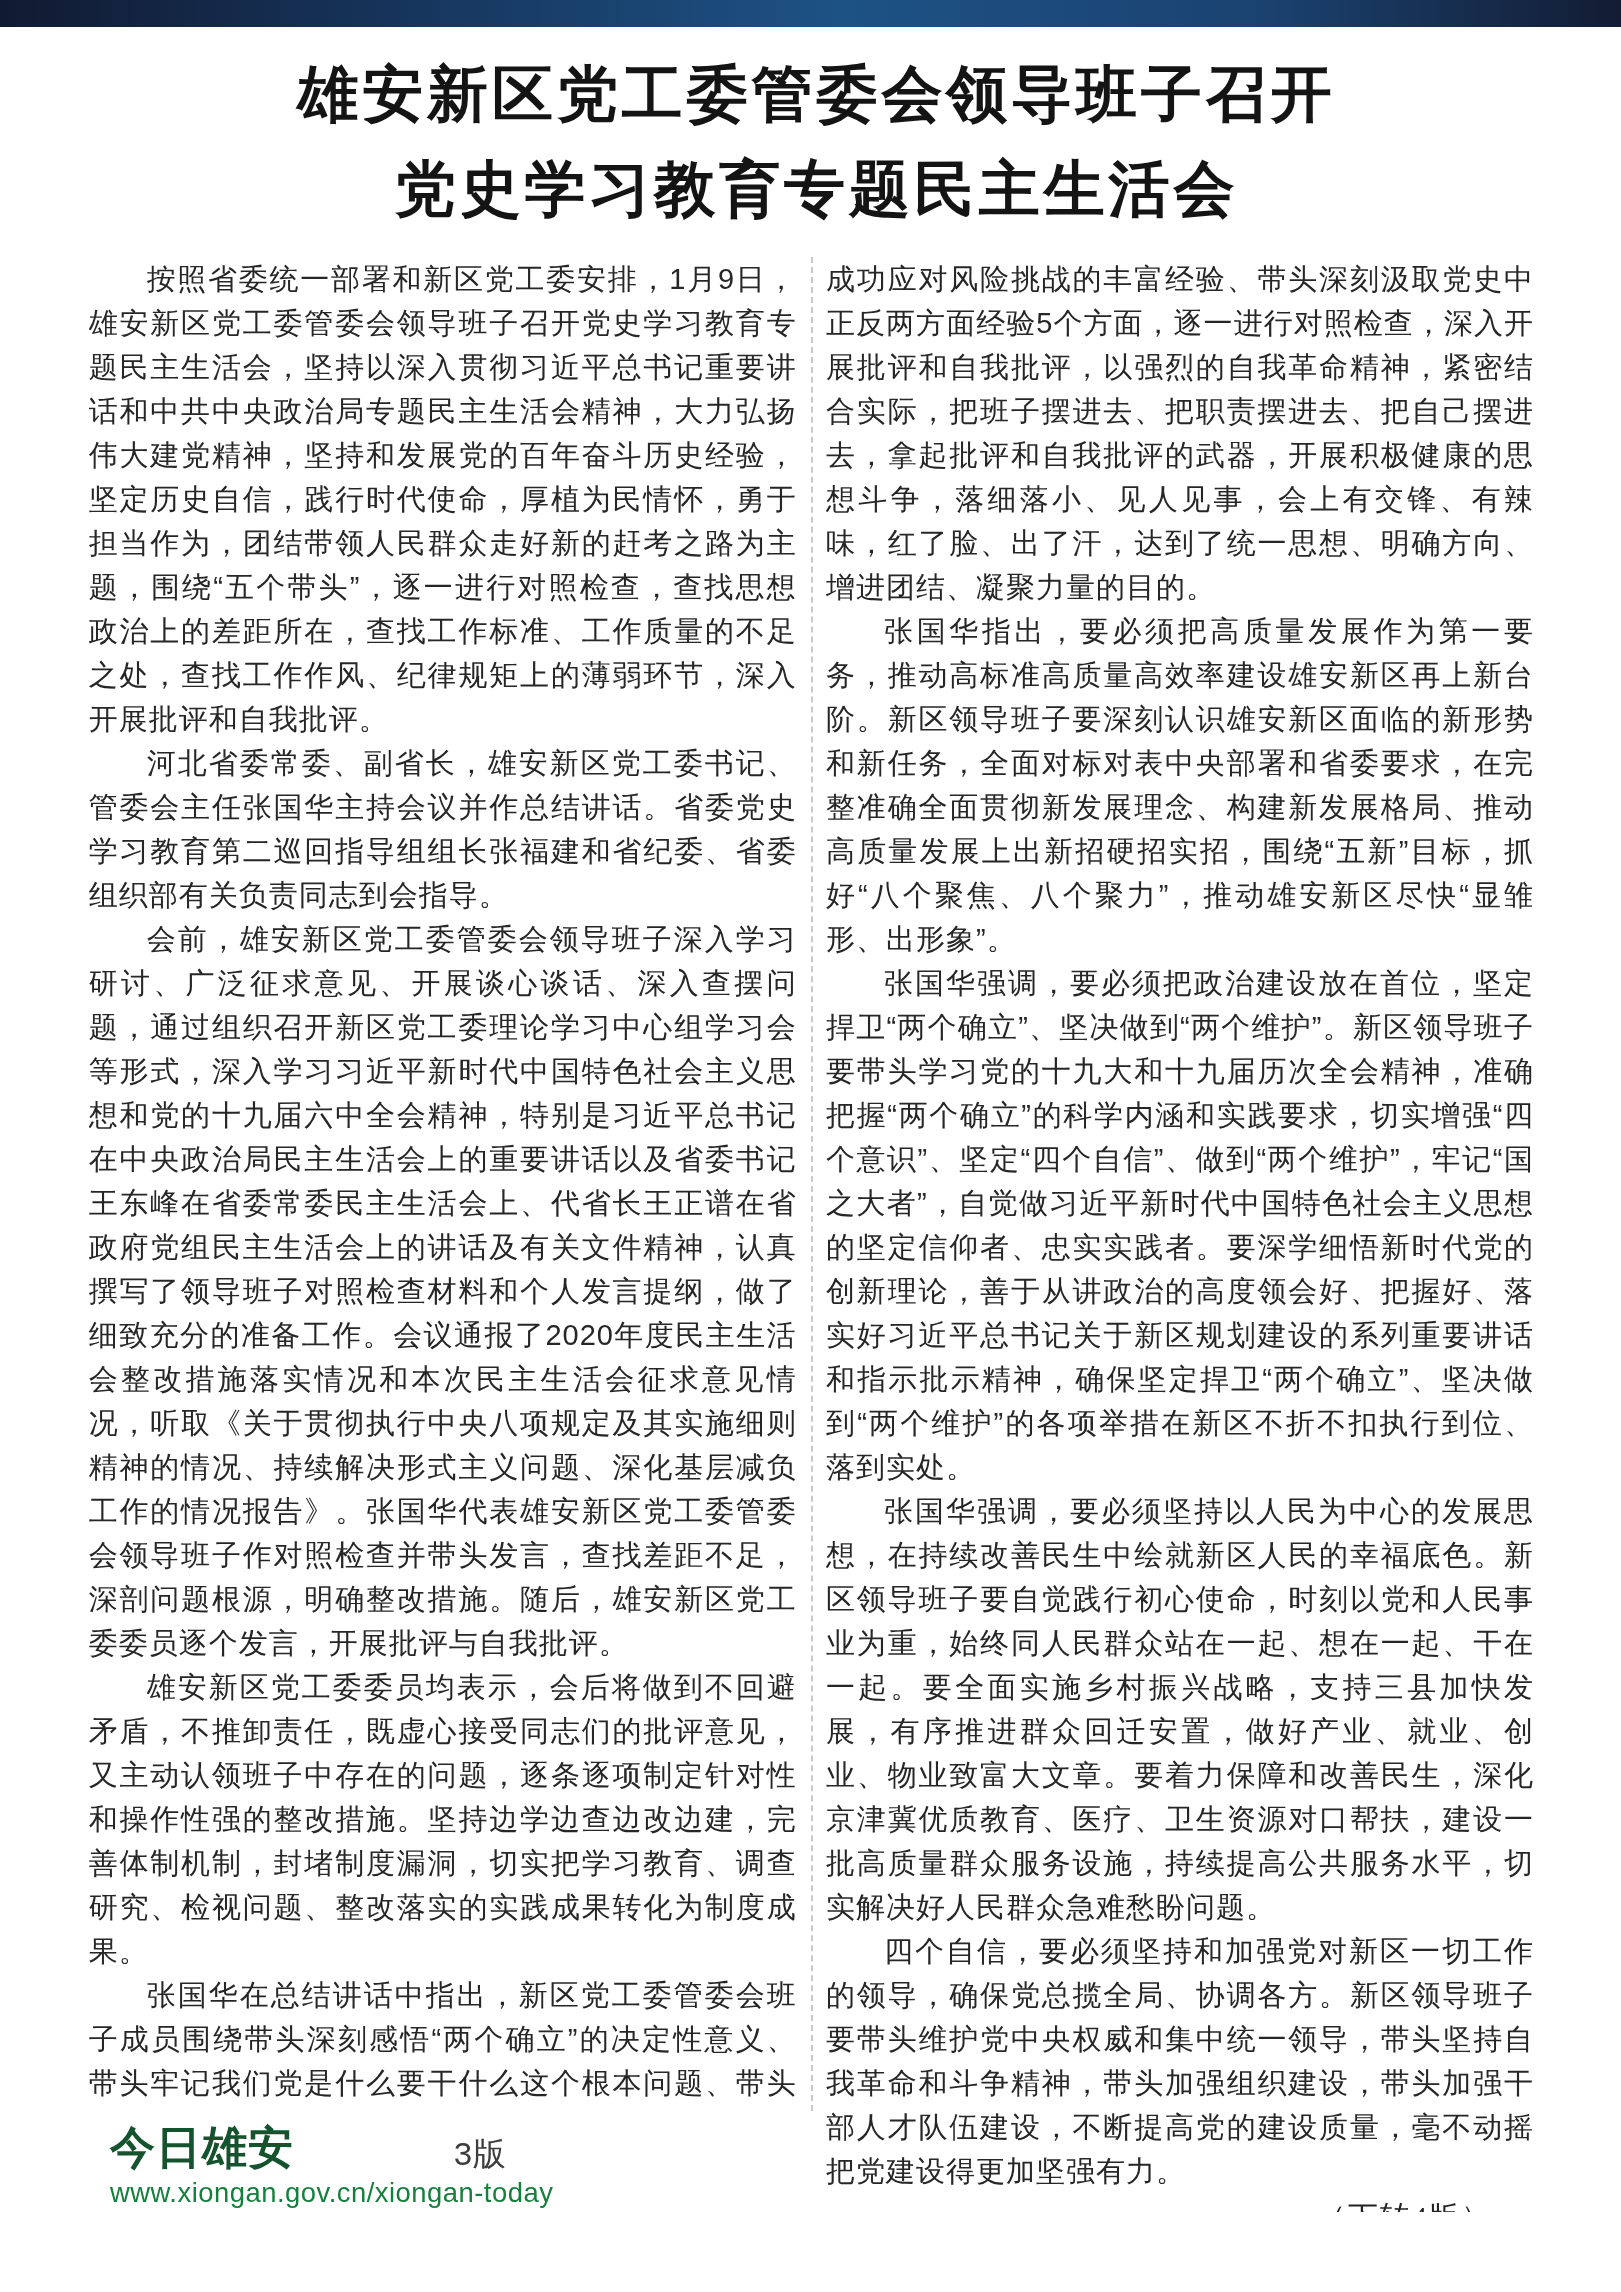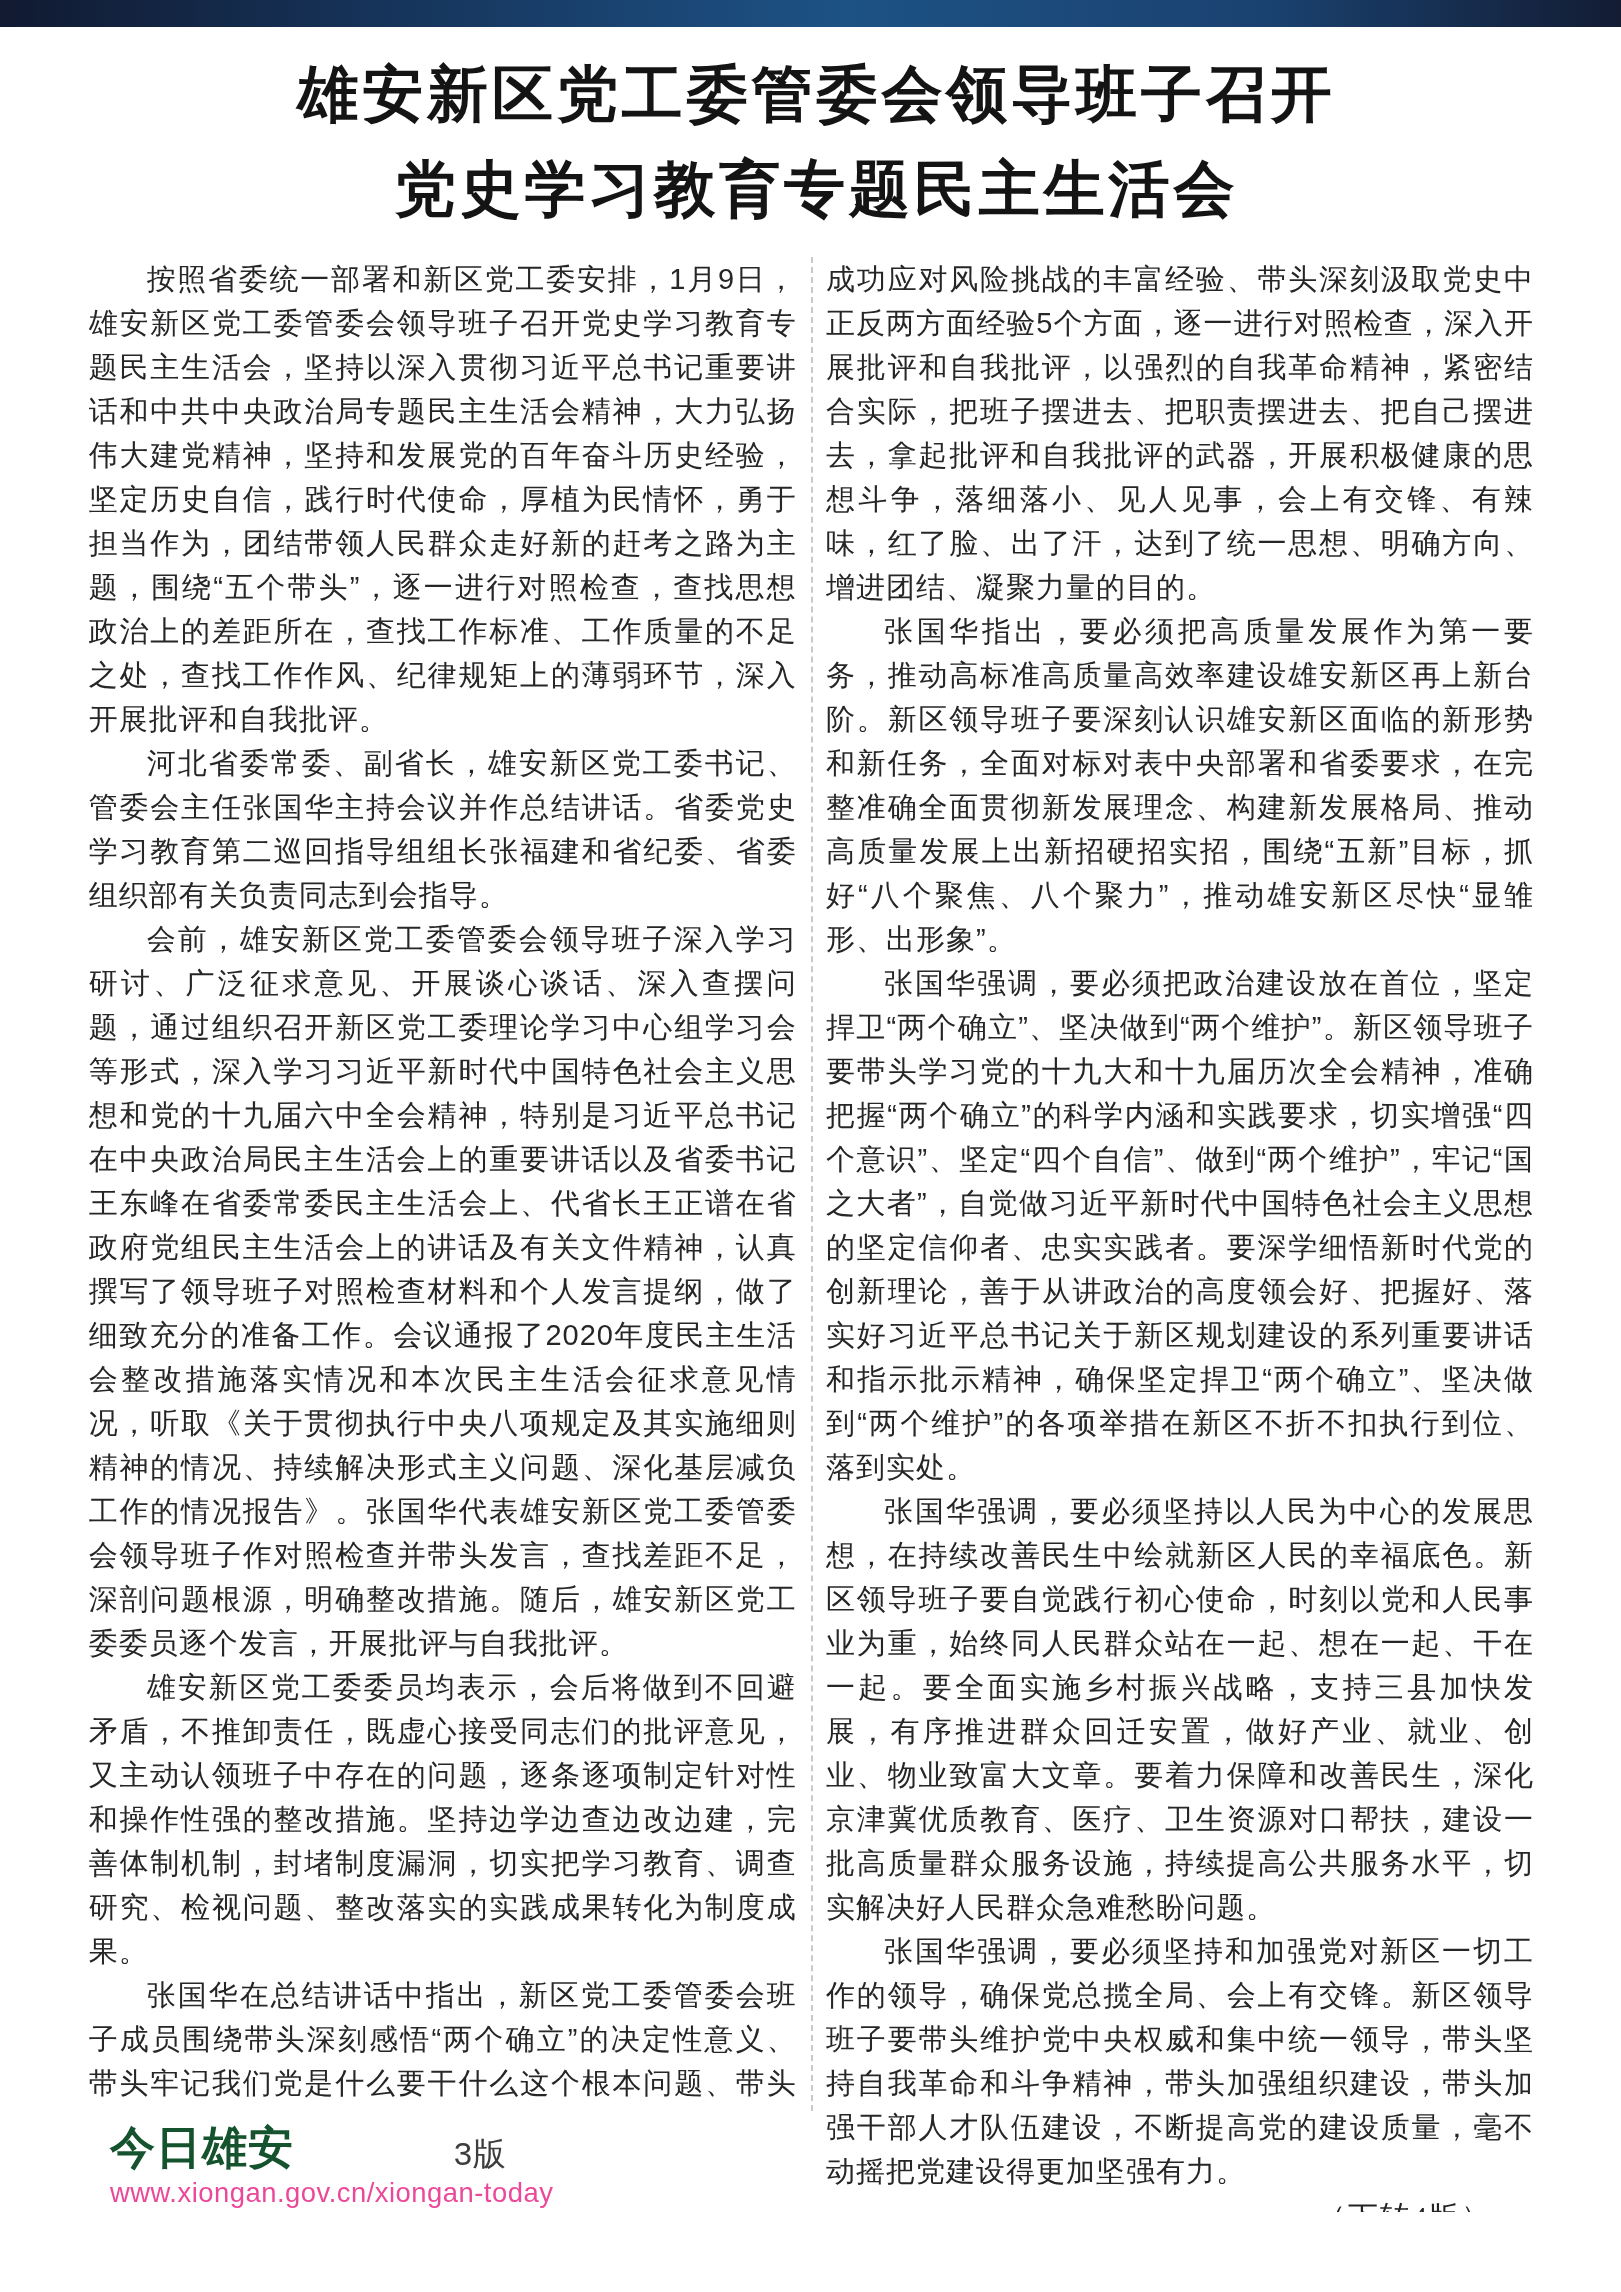--- a/index.html
+++ b/index.html
@@ -89,21 +89,21 @@
     line-height: 43px;
     color: #3d3d3d;
     font-family: Liberation Mono, monospace;
   }
   .site {
     position: absolute;
     left: 110px;
     top: 2177px;
     font-size: 27.4px;
     line-height: 31px;
-    color: #ec4899;
+    color: #15803d;
     letter-spacing: 0.5px;
   }
 </style>
 </head>
 <body>
 
 <div id="page">
 
   <div class="topbar"></div>
 
@@ -122,21 +122,21 @@
       <p class="para indent">张国华在总结讲话中指出，新区党工委管委会班子成员围绕带头深刻感悟“两个确立”的决定性意义、带头牢记我们党是什么要干什么这个根本问题、带头践行以人民为中心的发展思想、带头学习运用党在不同历史时期</p>
     </div>
 
     <div class="divider"></div>
 
     <div class="col col-right">
       <p class="para">成功应对风险挑战的丰富经验、带头深刻汲取党史中正反两方面经验5个方面，逐一进行对照检查，深入开展批评和自我批评，以强烈的自我革命精神，紧密结合实际，把班子摆进去、把职责摆进去、把自己摆进去，拿起批评和自我批评的武器，开展积极健康的思想斗争，落细落小、见人见事，会上有交锋、有辣味，红了脸、出了汗，达到了统一思想、明确方向、增进团结、凝聚力量的目的。</p>
       <p class="para indent">张国华指出，要必须把高质量发展作为第一要务，推动高标准高质量高效率建设雄安新区再上新台阶。新区领导班子要深刻认识雄安新区面临的新形势和新任务，全面对标对表中央部署和省委要求，在完整准确全面贯彻新发展理念、构建新发展格局、推动高质量发展上出新招硬招实招，围绕“五新”目标，抓好“八个聚焦、八个聚力”，推动雄安新区尽快“显雏形、出形象”。</p>
       <p class="para indent">张国华强调，要必须把政治建设放在首位，坚定捍卫“两个确立”、坚决做到“两个维护”。新区领导班子要带头学习党的十九大和十九届历次全会精神，准确把握“两个确立”的科学内涵和实践要求，切实增强“四个意识”、坚定“四个自信”、做到“两个维护”，牢记“国之大者”，自觉做习近平新时代中国特色社会主义思想的坚定信仰者、忠实实践者。要深学细悟新时代党的创新理论，善于从讲政治的高度领会好、把握好、落实好习近平总书记关于新区规划建设的系列重要讲话和指示批示精神，确保坚定捍卫“两个确立”、坚决做到“两个维护”的各项举措在新区不折不扣执行到位、落到实处。</p>
       <p class="para indent">张国华强调，要必须坚持以人民为中心的发展思想，在持续改善民生中绘就新区人民的幸福底色。新区领导班子要自觉践行初心使命，时刻以党和人民事业为重，始终同人民群众站在一起、想在一起、干在一起。要全面实施乡村振兴战略，支持三县加快发展，有序推进群众回迁安置，做好产业、就业、创业、物业致富大文章。要着力保障和改善民生，深化京津冀优质教育、医疗、卫生资源对口帮扶，建设一批高质量群众服务设施，持续提高公共服务水平，切实解决好人民群众急难愁盼问题。</p>
-      <p class="para indent">张国华强调，要必须坚持和加强党对新区一切工作的领导，确保党总揽全局、会上有交锋。新区领导班子要带头维护党中央权威和集中统一领导，带头坚持自我革命和斗争精神，带头加强组织建设，带头加强干部人才队伍建设，不断提高党的建设质量，毫不动摇把党建设得更加坚强有力。</p>
+      <p class="para indent">四个自信，要必须坚持和加强党对新区一切工作的领导，确保党总揽全局、协调各方。新区领导班子要带头维护党中央权威和集中统一领导，带头坚持自我革命和斗争精神，带头加强组织建设，带头加强干部人才队伍建设，不断提高党的建设质量，毫不动摇把党建设得更加坚强有力。</p>
       <p class="continuation">（下转4版）</p>
     </div>
 
   </div>
 
   <div>
     <div class="masthead">今日雄安</div>
     <div class="pageno">3版</div>
     <div class="site">www.xiongan.gov.cn/xiongan-today</div>
   </div>

